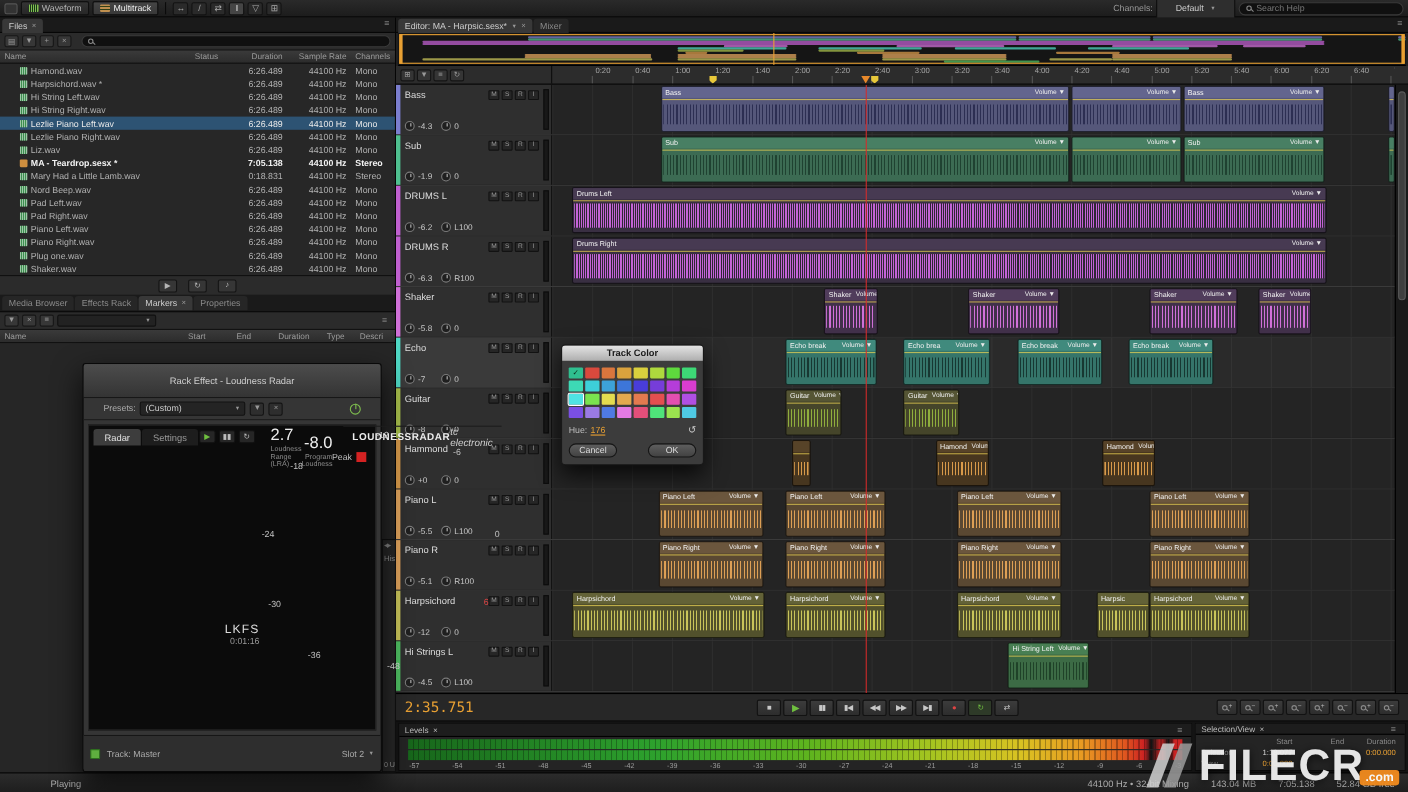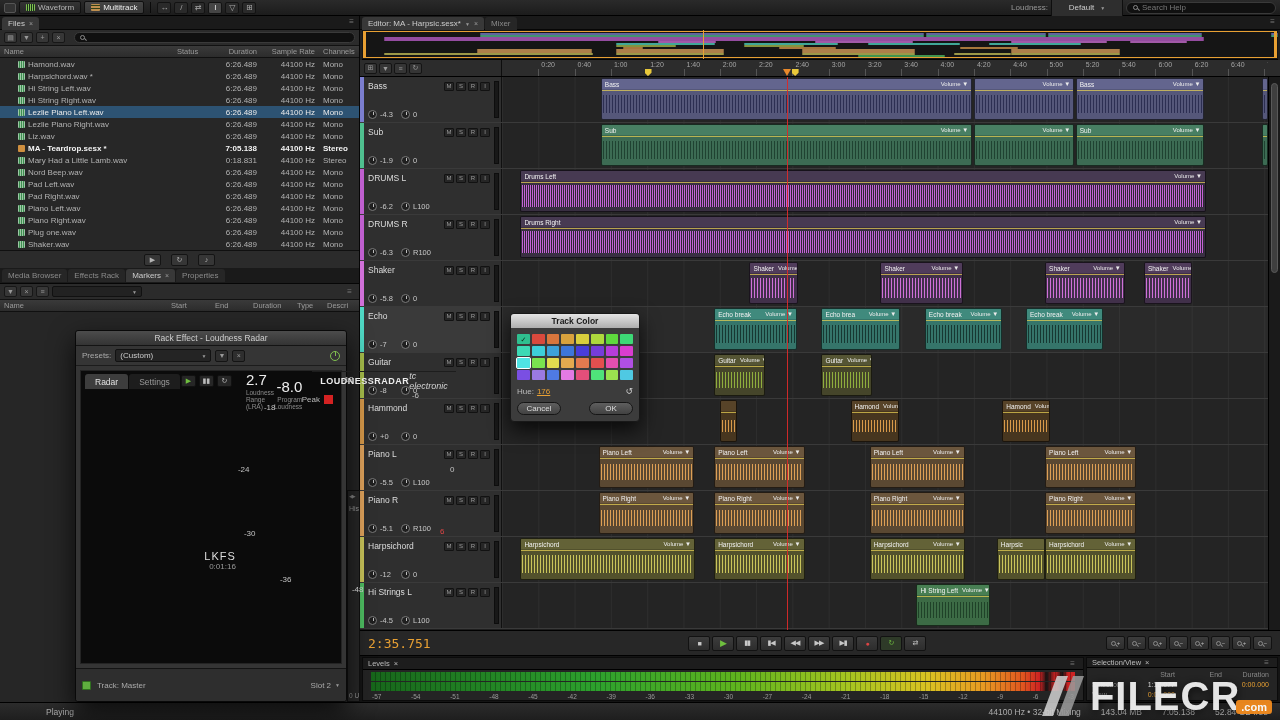--- a/index.html
+++ b/index.html
@@ -55,22 +55,22 @@
 .m-combo{width:90px;height:11px;background:#222;border:1px solid #111;border-radius:2px;display:flex;align-items:center;justify-content:flex-end;padding:0 4px}
 .markers-body{flex:1;background:#262626}
 .m-start{width:44px}.m-end{width:38px}.m-dur{width:44px}.m-type{width:30px}.m-desc{width:32px}
 
 .histo-strip{position:absolute;left:347px;top:474px;bottom:0;width:13px;background:#282828;border:1px solid #101010;z-index:26;overflow:hidden;font-size:7px;color:#999;display:flex;flex-direction:column;align-items:flex-start;padding:2px 0 2px 1px}
 .hs-arrows{font-size:5px;color:#888;letter-spacing:-1px}
 .hs-label{margin-top:6px;white-space:nowrap}
 .hs-undo{margin-top:auto;white-space:nowrap;font-size:6.5px}
 
 .radar-window{position:absolute;left:75px;top:314px;width:272px;height:372px;z-index:30;background:#353535;border:1px solid #090909;box-shadow:0 10px 26px rgba(0,0,0,.75);display:flex;flex-direction:column;border-radius:3px}
-.rw-titlebar{height:15px;background:linear-gradient(#4c4c4c,#343434);border-bottom:1px solid #141414;color:#cfcfcf;font-size:8.5px;display:flex;align-items:center;justify-content:center;border-radius:3px 3px 0 0}
-.rw-presets{height:20px;display:flex;align-items:center;gap:4px;padding:0 6px;border-bottom:1px solid #1c1c1c;font-size:8px;color:#aaa}
+.rw-titlebar{height:31px;background:linear-gradient(#4c4c4c,#343434);border-bottom:1px solid #141414;color:#cfcfcf;font-size:8.5px;display:flex;align-items:center;justify-content:center;border-radius:3px 3px 0 0}
+.rw-presets{height:20px;display:flex;align-items:center;gap:4px;padding:0 18px;border-bottom:1px solid #1c1c1c;font-size:8px;color:#aaa}
 .rw-combo{width:96px;height:13px;background:#242424;border:1px solid #121212;border-radius:2px;display:flex;align-items:center;justify-content:space-between;padding:0 4px;color:#ccc}
 .rw-ic{width:13px;height:12px;background:#2e2e2e;border:1px solid #141414;border-radius:2px;color:#999;font-size:7px;display:flex;align-items:center;justify-content:center}
 .power{width:10px;height:10px;border:1px solid #7fbf4f;border-radius:50%;margin-left:auto;position:relative}
 .power::after{content:'';position:absolute;left:4px;top:-1px;width:1px;height:5px;background:#7fbf4f}
 .rw-inner{flex:1;background:#0b0b0b;margin:4px;border:1px solid #242424;display:flex;flex-direction:row;position:relative}
 .rw-tabs{height:18px;display:flex;align-items:flex-end;gap:1px;padding:0 4px}
 .rw-tab{height:15px;padding:0 10px;font-size:8.5px;color:#999;background:#1d1d1d;display:flex;align-items:center;border-radius:3px 3px 0 0}
 .rw-tab.active{background:#3d3d3d;color:#e2e2e2}
 .rw-transport{margin-left:auto;display:flex;gap:3px;padding-bottom:2px}
 .rw-tbtn{width:15px;height:12px;background:#262626;border:1px solid #111;border-radius:2px;font-size:7px;color:#bbb;display:flex;align-items:center;justify-content:center}
@@ -196,21 +196,21 @@
       </button>
     <span class="tb-sep"></span>
     <span class="tool-btn">↔</span>
     <span class="tool-btn">/</span>
     <span class="tool-btn">⇄</span>
     <span class="tool-btn active">I</span>
     <span class="tool-btn">▽</span>
     <span class="tool-btn">⊞</span>
   </div>
   <div class="tb-right">
-    <span class="ws-label">Loudness:</span>
+    <span class="ws-label">Channels:</span>
     <span class="ws-select">
         <span>Default</span>
         <i class="caret">▼</i>
       </span>
     <span class="search-box">
         <i class="mag"></i>
         <span class="ph">Search Help</span>
       </span>
   </div>
 </header>

